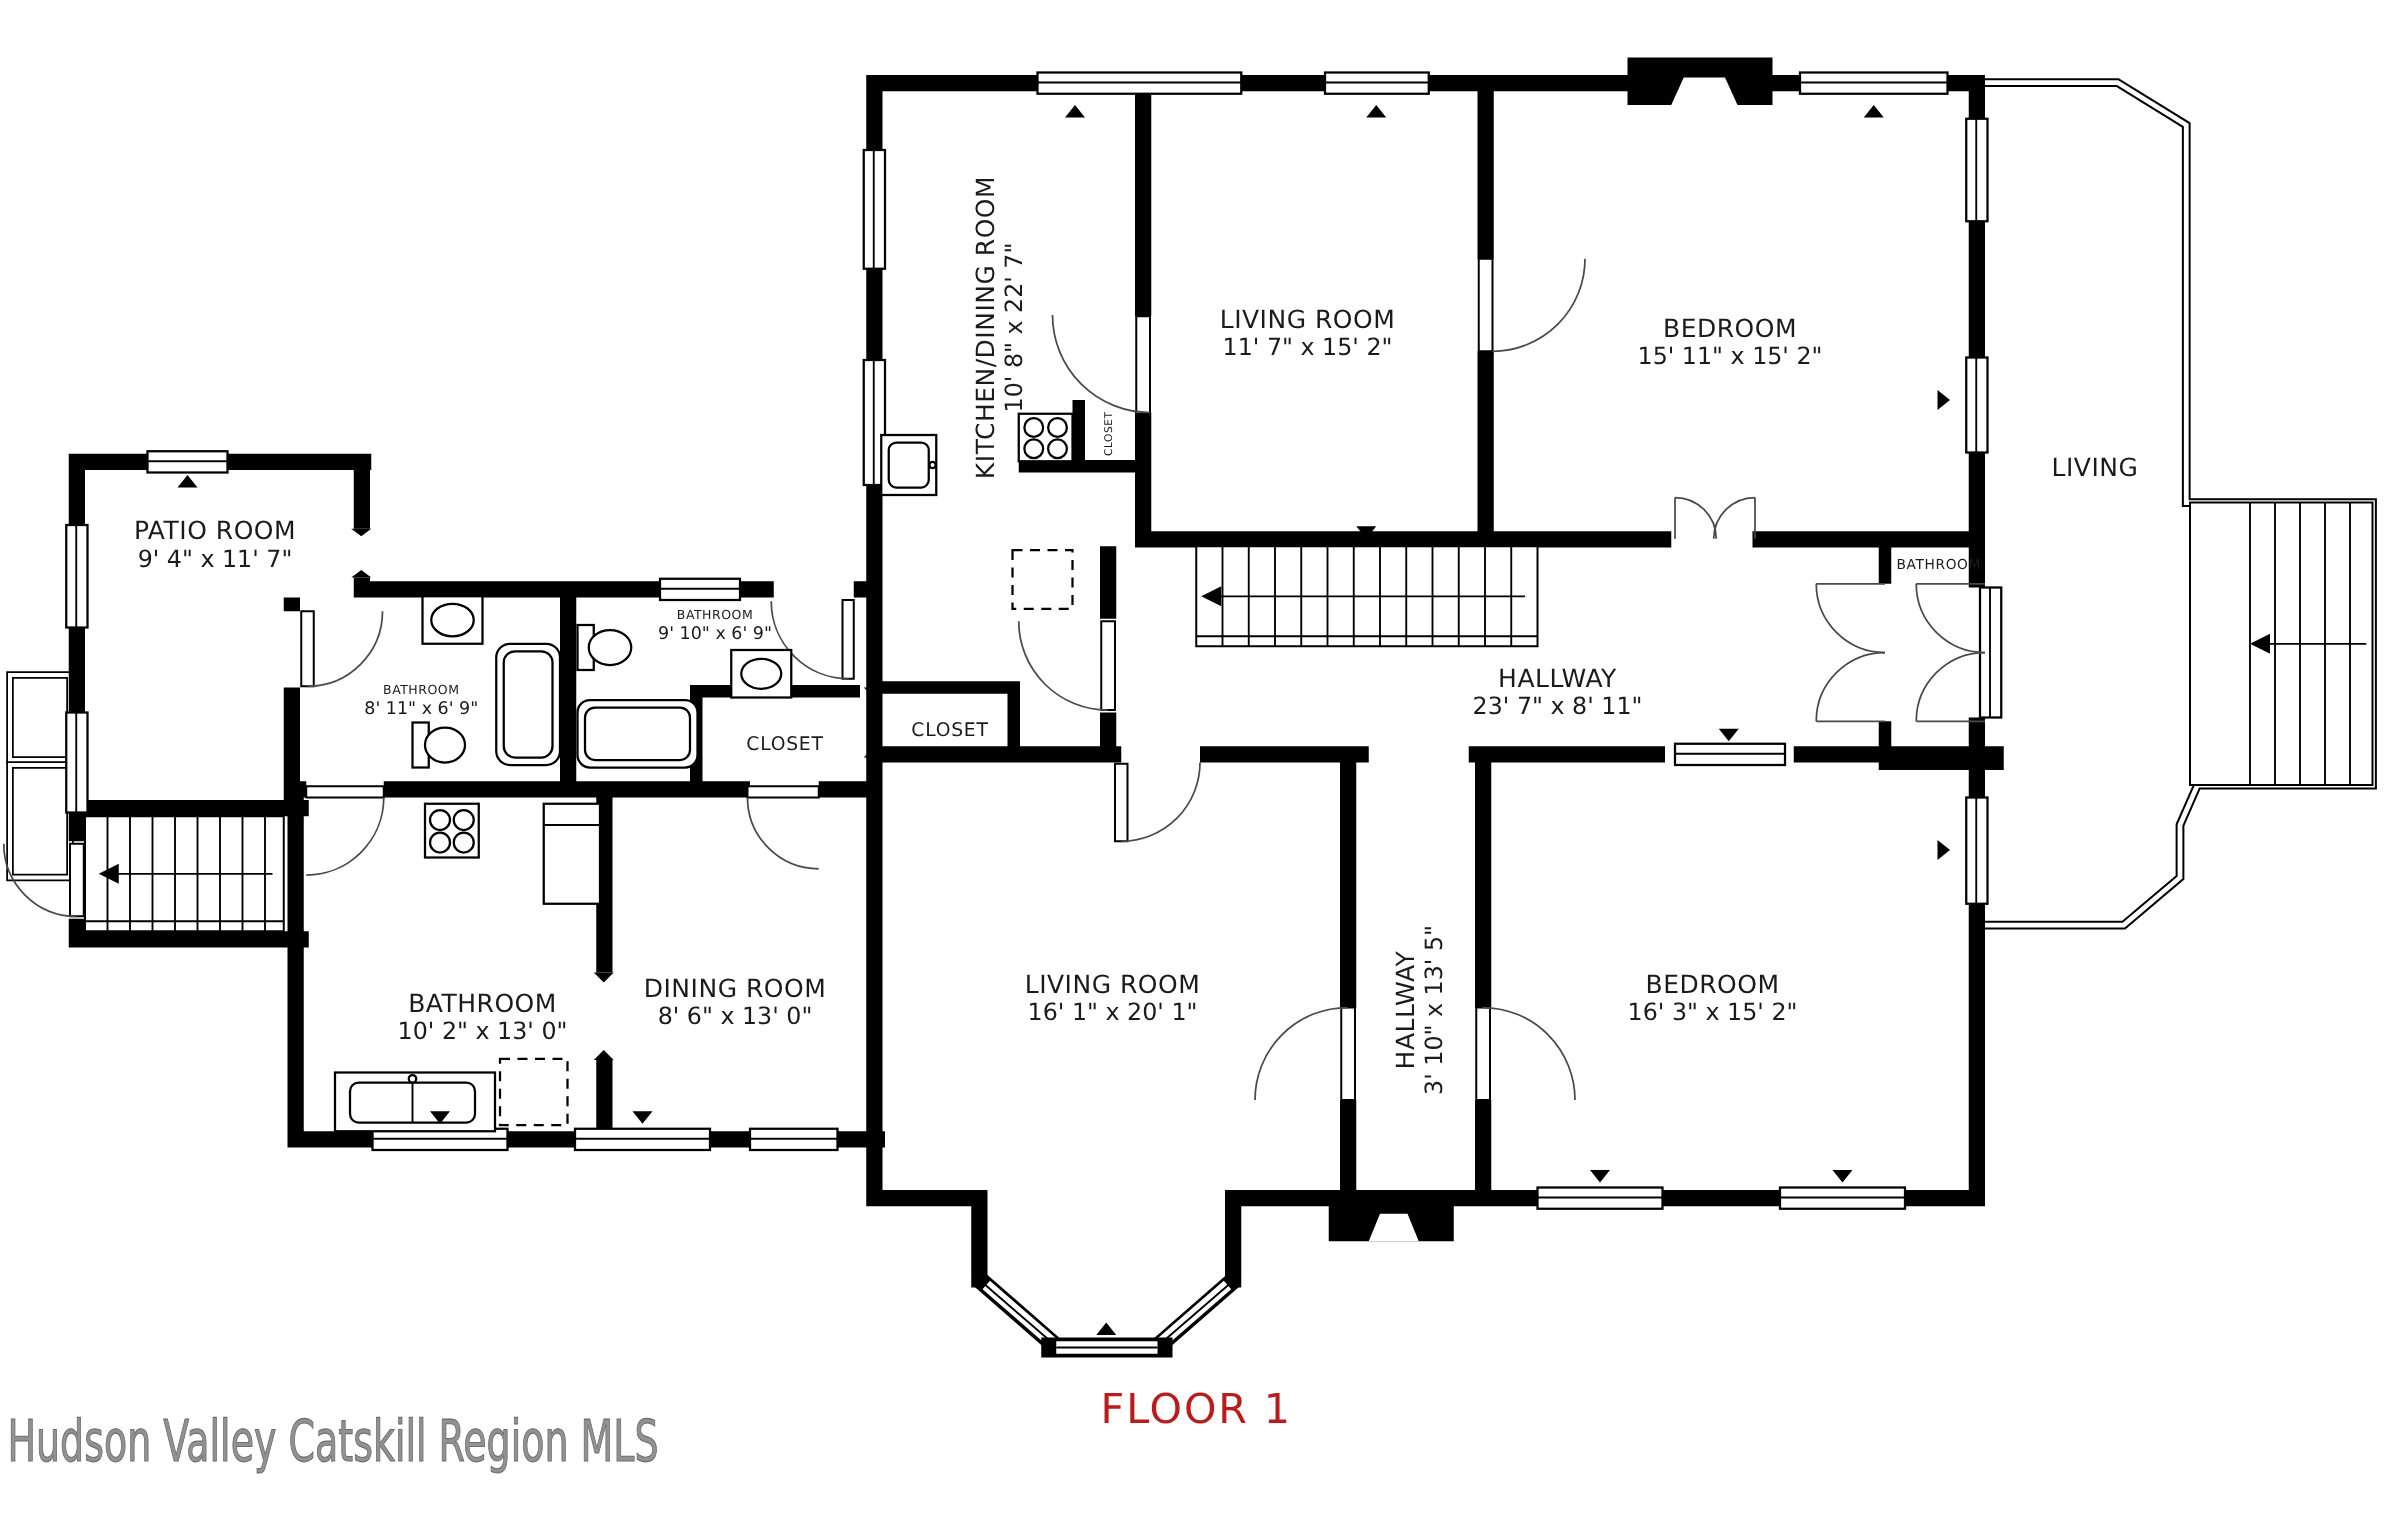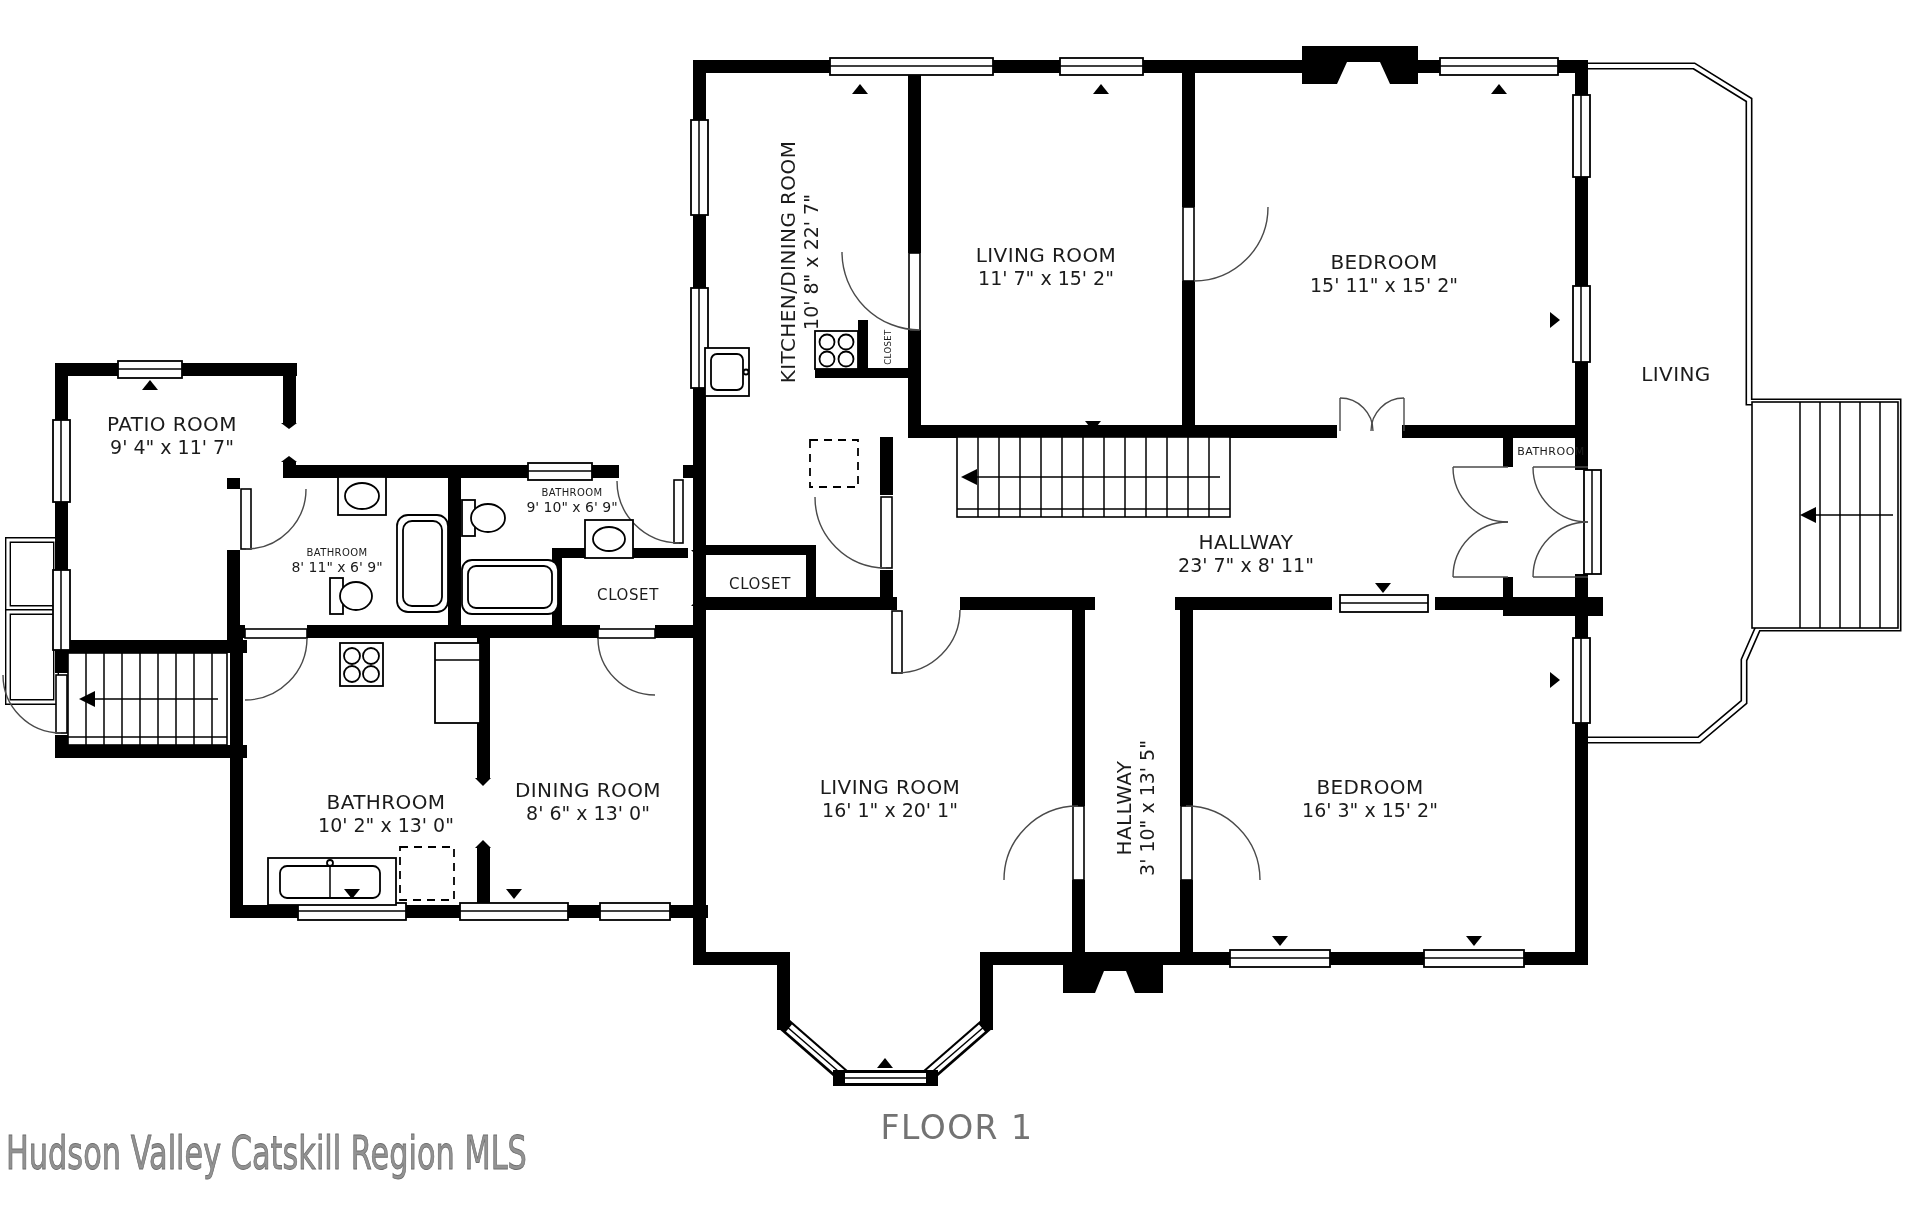--- a/index.html
+++ b/index.html
@@ -10,21 +10,21 @@
        white-space:nowrap;line-height:1.22;}
   .lbl.rot{transform:translate(-50%,-50%) rotate(-90deg);}
   .nm{font-size:20px;letter-spacing:.4px;}
   .dm{font-size:19px;}
   .sm .nm{font-size:10px;}
   .sm .dm{font-size:14px;}
   .md .nm{font-size:15px;letter-spacing:.6px;}
   .xs .nm{font-size:11px;letter-spacing:.5px;}
   .tiny .nm{font-size:8.5px;letter-spacing:.4px;}
   .floor-title{position:absolute;left:957px;top:1127px;transform:translate(-50%,-50%);
-       font-size:33px;letter-spacing:1.5px;color:#737373;}
+       font-size:33px;letter-spacing:1.5px;color:#b91c1c;}
   .watermark{position:absolute;left:6px;top:1126px;font-size:46px;font-weight:400;
        color:#929292;-webkit-text-stroke:0.9px #6e6e6e;transform:scaleX(0.66);
        transform-origin:left top;letter-spacing:0px;}
   
   .wall{fill:#000;}
   .w{fill:#fff;stroke:#000;stroke-width:1.8;}
   .ln{stroke:#000;stroke-width:1.5;fill:none;}
   .thin{stroke:#000;stroke-width:1.6;fill:#fff;}
   .arc{stroke:#4a4a4a;stroke-width:1.4;fill:none;}
   .leaf{fill:#fff;stroke:#000;stroke-width:1.6;}

